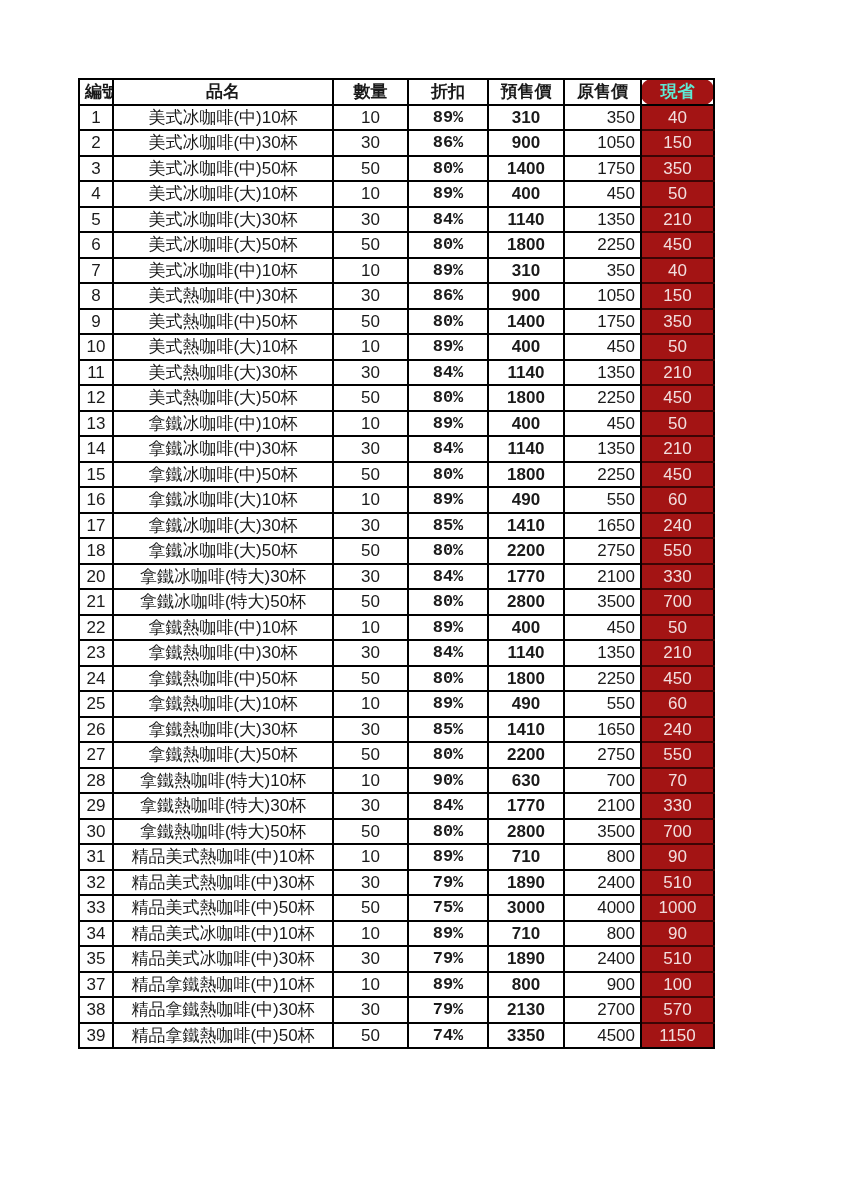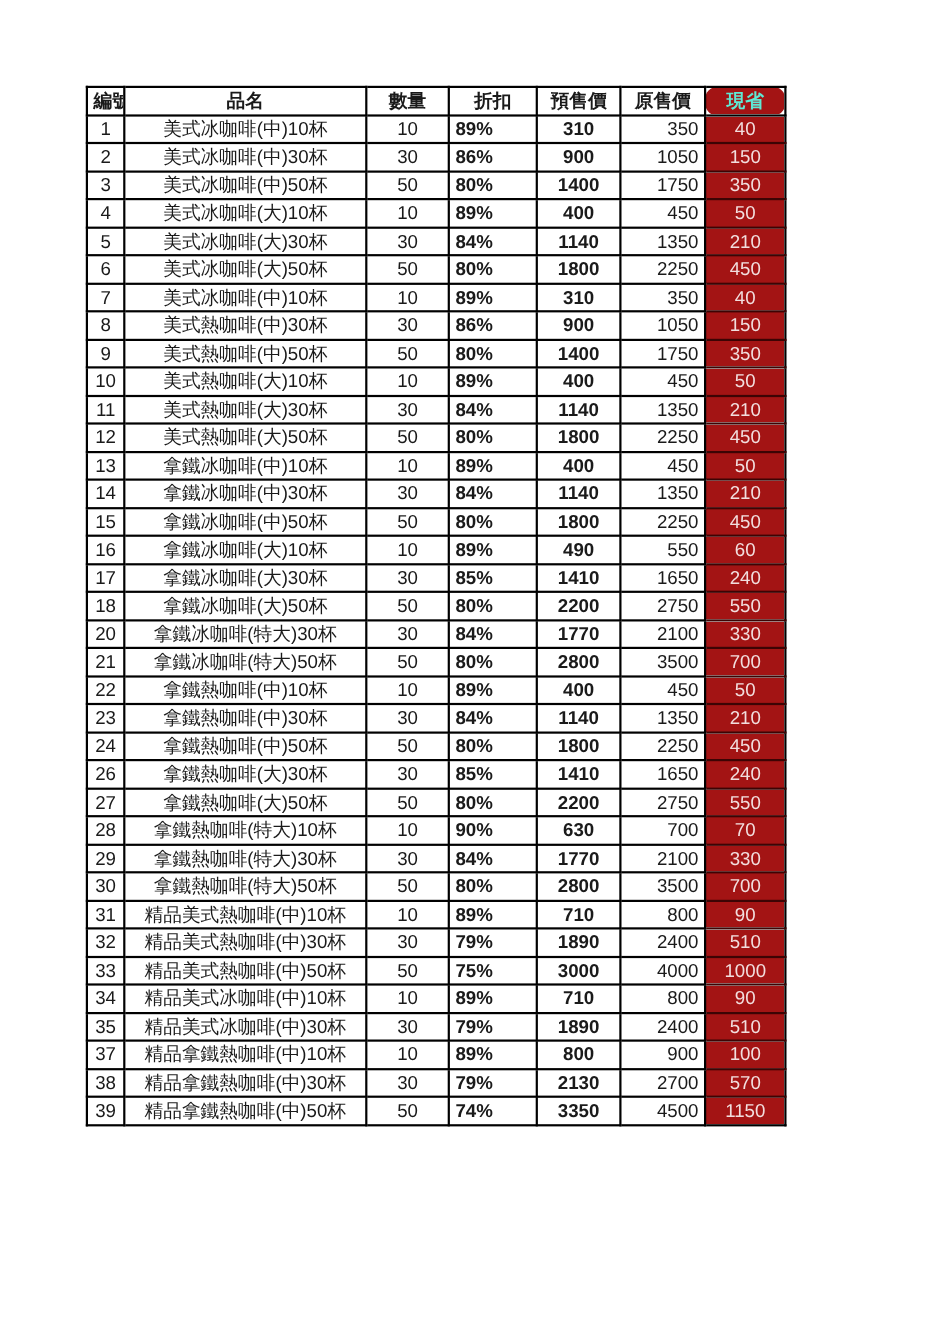--- a/index.html
+++ b/index.html
@@ -53,21 +53,21 @@
   col.c-qty      { width: 75px; }
   col.c-discount { width: 80px; }
   col.c-presale  { width: 76px; }
   col.c-original { width: 77px; }
   col.c-save     { width: 73px; }
 
   
   td.col-id       { text-align: center; }
   td.col-name     { text-align: center; font-weight: normal; }
   td.col-qty      { text-align: center; }
-  td.col-discount { text-align: left; font-weight: bold; }
+  td.col-discount { text-align: center; font-weight: bold; font-family: Liberation Mono, monospace; }
   td.col-presale  { text-align: center; font-weight: bold; }
   td.col-original { text-align: right; }
   td.col-save {
     text-align: center;
     background: var(--save-bg, #a31414);
     color: var(--save-text, #f2dede);
     border-top-color: var(--save-border, #3d0404);
     border-bottom-color: var(--save-border, #3d0404);
   }
   .price-table tr:first-child td.col-save { border-top-color: var(--border, #000); }
@@ -300,20 +300,29 @@
         <tr>
           <td class="col-id">24</td>
           <td class="col-name">拿鐵熱咖啡(中)50杯</td>
           <td class="col-qty">50</td>
           <td class="col-discount">80%</td>
           <td class="col-presale">1800</td>
           <td class="col-original">2250</td>
           <td class="col-save">450</td>
         </tr>
         <tr>
+          <td class="col-id">25</td>
+          <td class="col-name">拿鐵熱咖啡(大)10杯</td>
+          <td class="col-qty">10</td>
+          <td class="col-discount">89%</td>
+          <td class="col-presale">490</td>
+          <td class="col-original">550</td>
+          <td class="col-save">60</td>
+        </tr>
+        <tr>
           <td class="col-id">26</td>
           <td class="col-name">拿鐵熱咖啡(大)30杯</td>
           <td class="col-qty">30</td>
           <td class="col-discount">85%</td>
           <td class="col-presale">1410</td>
           <td class="col-original">1650</td>
           <td class="col-save">240</td>
         </tr>
         <tr>
           <td class="col-id">27</td>

